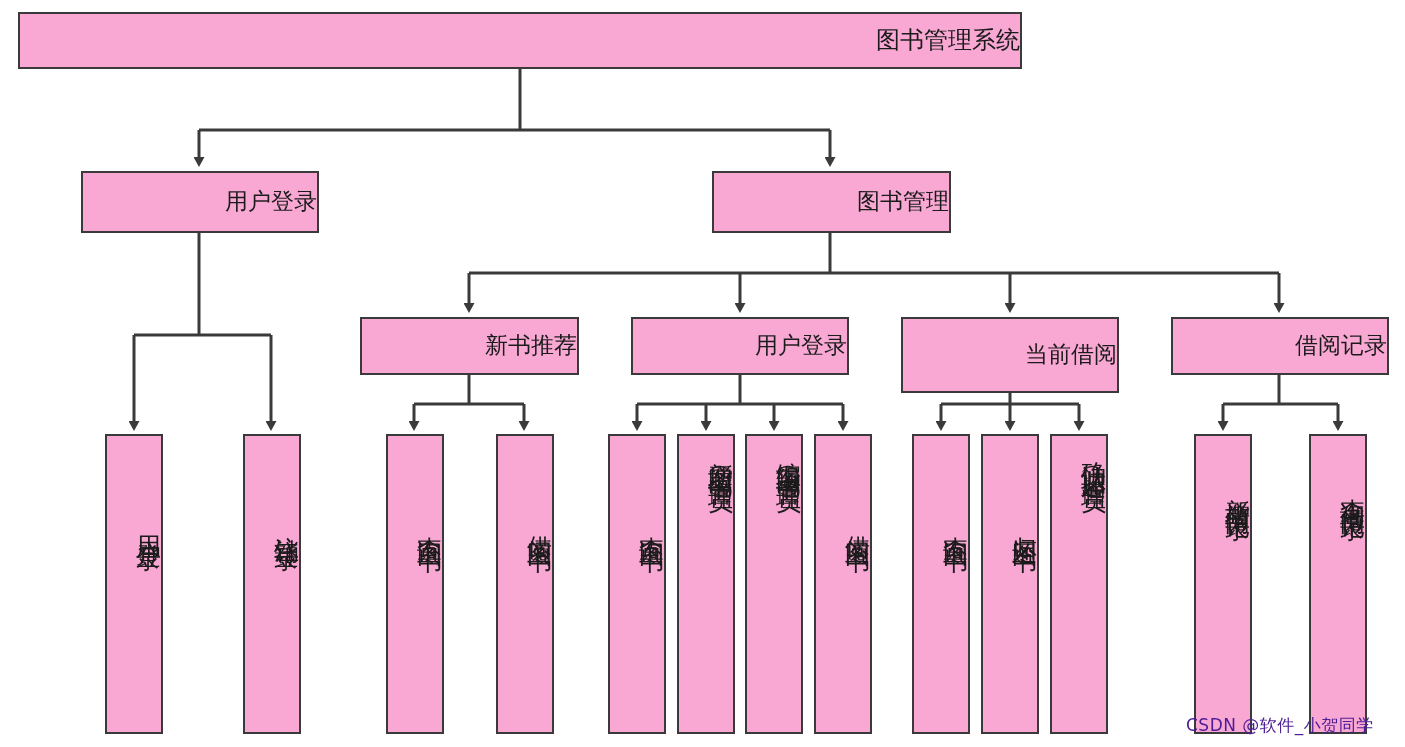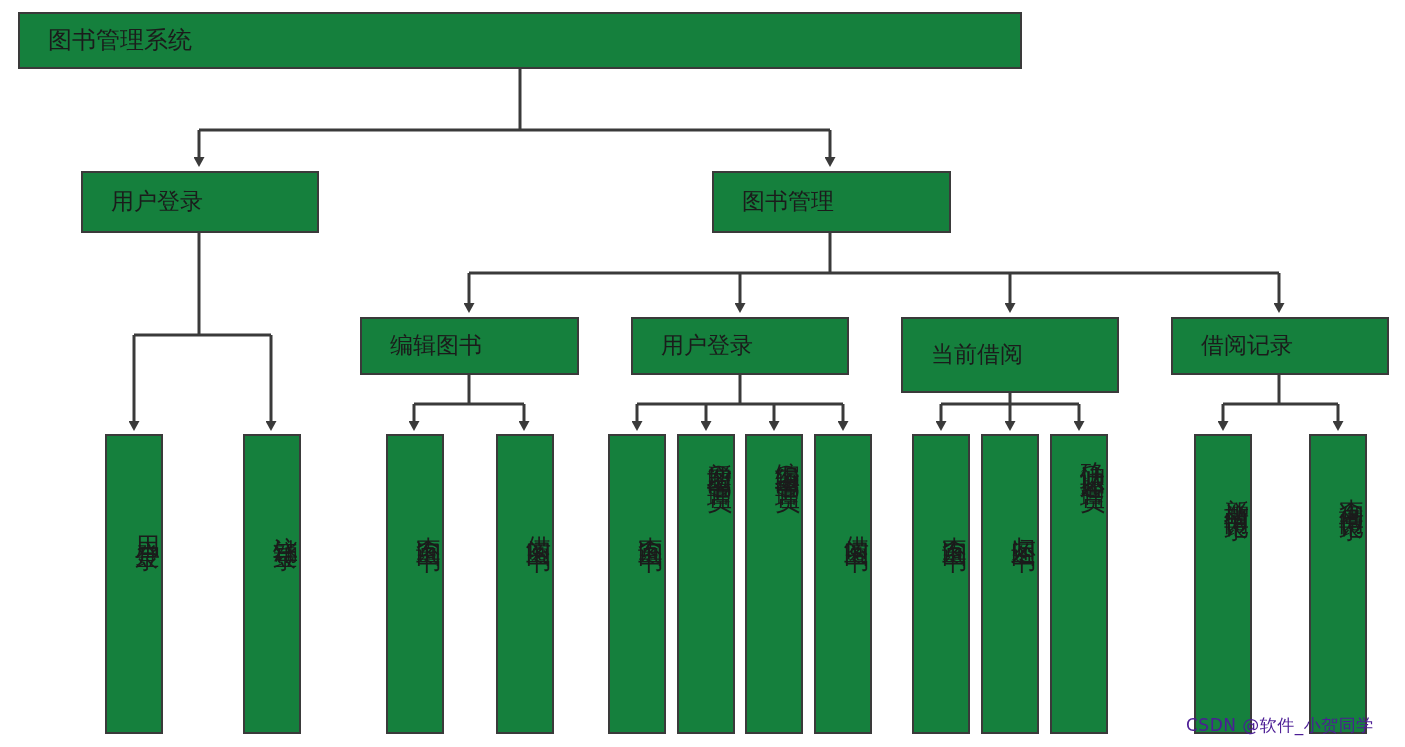--- a/index.html
+++ b/index.html
@@ -23,24 +23,24 @@
     position: absolute;
     left: 0;
     top: 0;
     width: 1405px;
     height: 747px;
   }
   .node {
     position: absolute;
     box-sizing: border-box;
     border: 2.5px solid #3a3a3a;
-    background: #15803d;
+    background: #f9a8d4;
     display: flex;
     align-items: center;
-    justify-content: flex-start;
+    justify-content: flex-end;
     color: #1b1b1b;
     padding-left: 28px;
   }
   .node .label {
     display: block;
     text-align: center;
     line-height: 1.18;
     white-space: nowrap;
   }
   .node.horizontal .label {
@@ -131,21 +131,21 @@
   </div>
 
   <div class="node horizontal" style="left:81px; top:171px; width:238px; height:62px;">
     <span class="label">用户登录</span>
   </div>
   <div class="node horizontal" style="left:712px; top:171px; width:239px; height:62px;">
     <span class="label">图书管理</span>
   </div>
 
   <div class="node horizontal" style="left:360px; top:317px; width:219px; height:58px;">
-    <span class="label">编辑图书</span>
+    <span class="label">新书推荐</span>
   </div>
   <div class="node horizontal" style="left:631px; top:317px; width:218px; height:58px;">
     <span class="label">用户登录</span>
   </div>
   <div class="node horizontal" style="left:901px; top:317px; width:218px; height:76px;">
     <span class="label">当前借阅</span>
   </div>
   <div class="node horizontal" style="left:1171px; top:317px; width:218px; height:58px;">
     <span class="label">借阅记录</span>
   </div>

